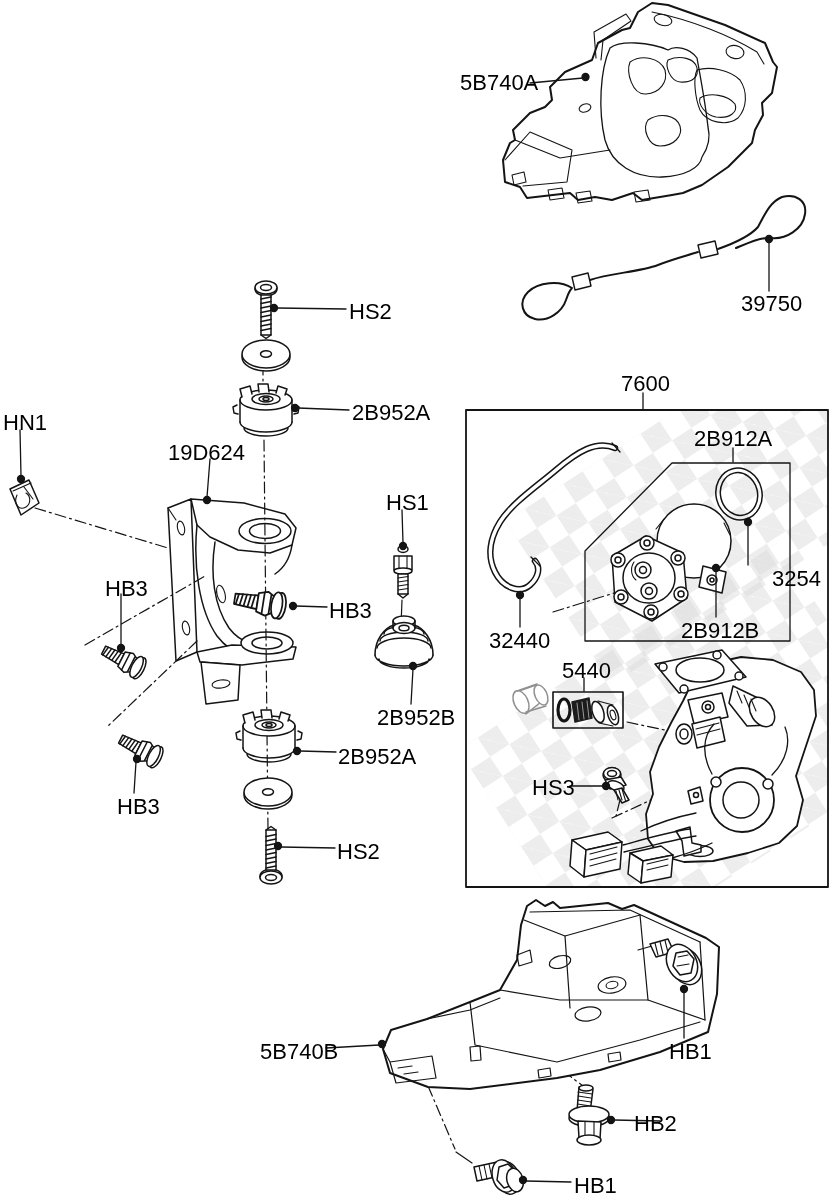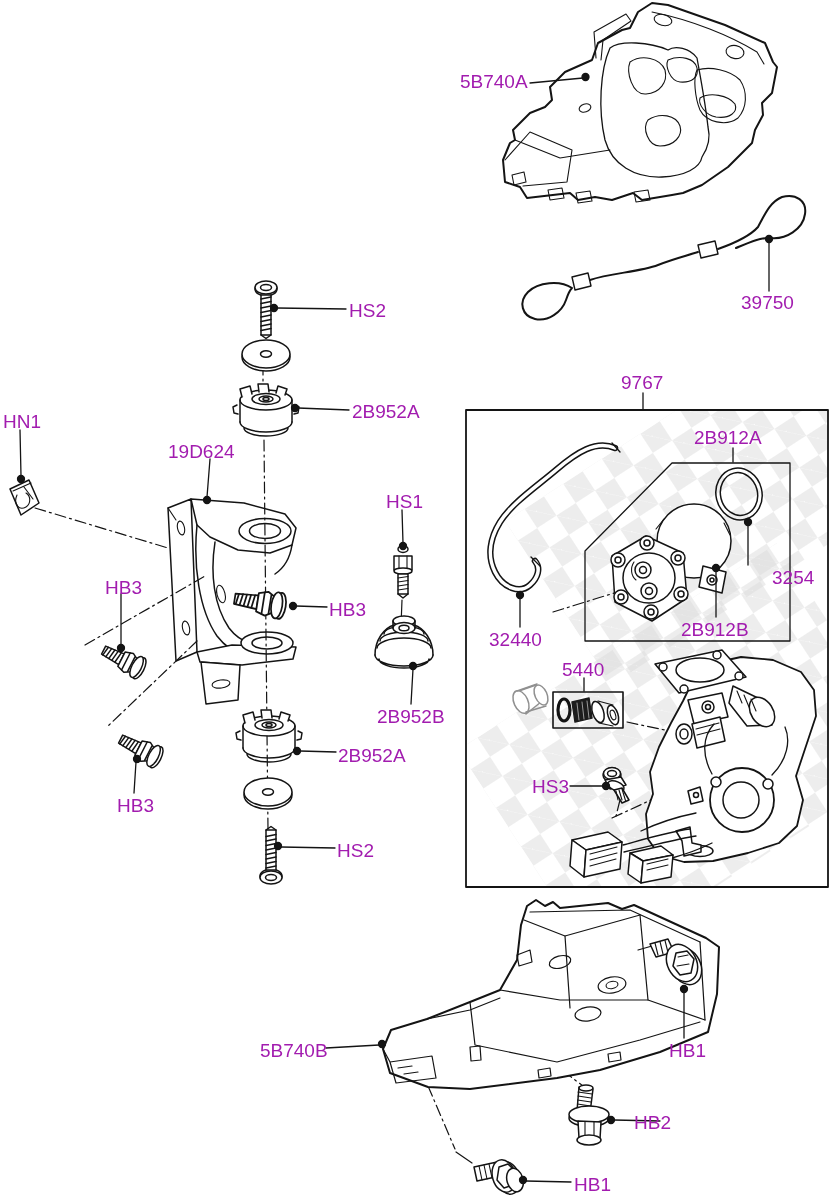--- a/index.html
+++ b/index.html
@@ -16,21 +16,21 @@
   .band1{left:64px;top:2px;width:340px;height:195px;transform:rotate(-33deg);}
   .band2{left:30px;top:215px;width:380px;height:255px;transform:rotate(-33deg);}
   
   .wm-brand{position:absolute;left:46px;top:492px;z-index:20;pointer-events:none;
     font-family:"DejaVu Serif",serif;font-weight:bold;font-size:142px;line-height:1;
     letter-spacing:-9px;color:#d97b7b;opacity:.42;mix-blend-mode:multiply;white-space:nowrap;}
   .wm-sub{position:absolute;left:58px;top:637px;z-index:20;pointer-events:none;
     font-size:56px;line-height:1;letter-spacing:14px;color:#c9c9c9;opacity:.6;
     mix-blend-mode:multiply;white-space:nowrap;}
   
-  .callout{position:absolute;z-index:30;font-size:19px;line-height:1;color:#a21caf;
+  .callout{position:absolute;z-index:30;font-size:22px;line-height:1;color:#000000;
     cursor:pointer;white-space:nowrap;}
 </style>
 </head>
 <body>
 
 <div class="stage">
 
   <div class="wm-clip">
     <div class="checker band1"></div>
     <div class="checker band2"></div>
@@ -395,21 +395,21 @@
   <div class="callout" style="left:352px;top:402px">2B952A</div>
   <div class="callout" style="left:3px;top:412px">HN1</div>
   <div class="callout" style="left:168px;top:442px">19D624</div>
   <div class="callout" style="left:386px;top:492px">HS1</div>
   <div class="callout" style="left:105px;top:578px">HB3</div>
   <div class="callout" style="left:329px;top:600px">HB3</div>
   <div class="callout" style="left:377px;top:707px">2B952B</div>
   <div class="callout" style="left:338px;top:746px">2B952A</div>
   <div class="callout" style="left:117px;top:796px">HB3</div>
   <div class="callout" style="left:337px;top:841px">HS2</div>
-  <div class="callout" style="left:621px;top:373px">9767</div>
+  <div class="callout" style="left:621px;top:373px">7600</div>
   <div class="callout" style="left:694px;top:428px">2B912A</div>
   <div class="callout" style="left:772px;top:568px">3254</div>
   <div class="callout" style="left:681px;top:620px">2B912B</div>
   <div class="callout" style="left:489px;top:630px">32440</div>
   <div class="callout" style="left:562px;top:660px">5440</div>
   <div class="callout" style="left:532px;top:777px">HS3</div>
   <div class="callout" style="left:260px;top:1041px">5B740B</div>
   <div class="callout" style="left:669px;top:1041px">HB1</div>
   <div class="callout" style="left:634px;top:1113px">HB2</div>
   <div class="callout" style="left:574px;top:1175px">HB1</div>

